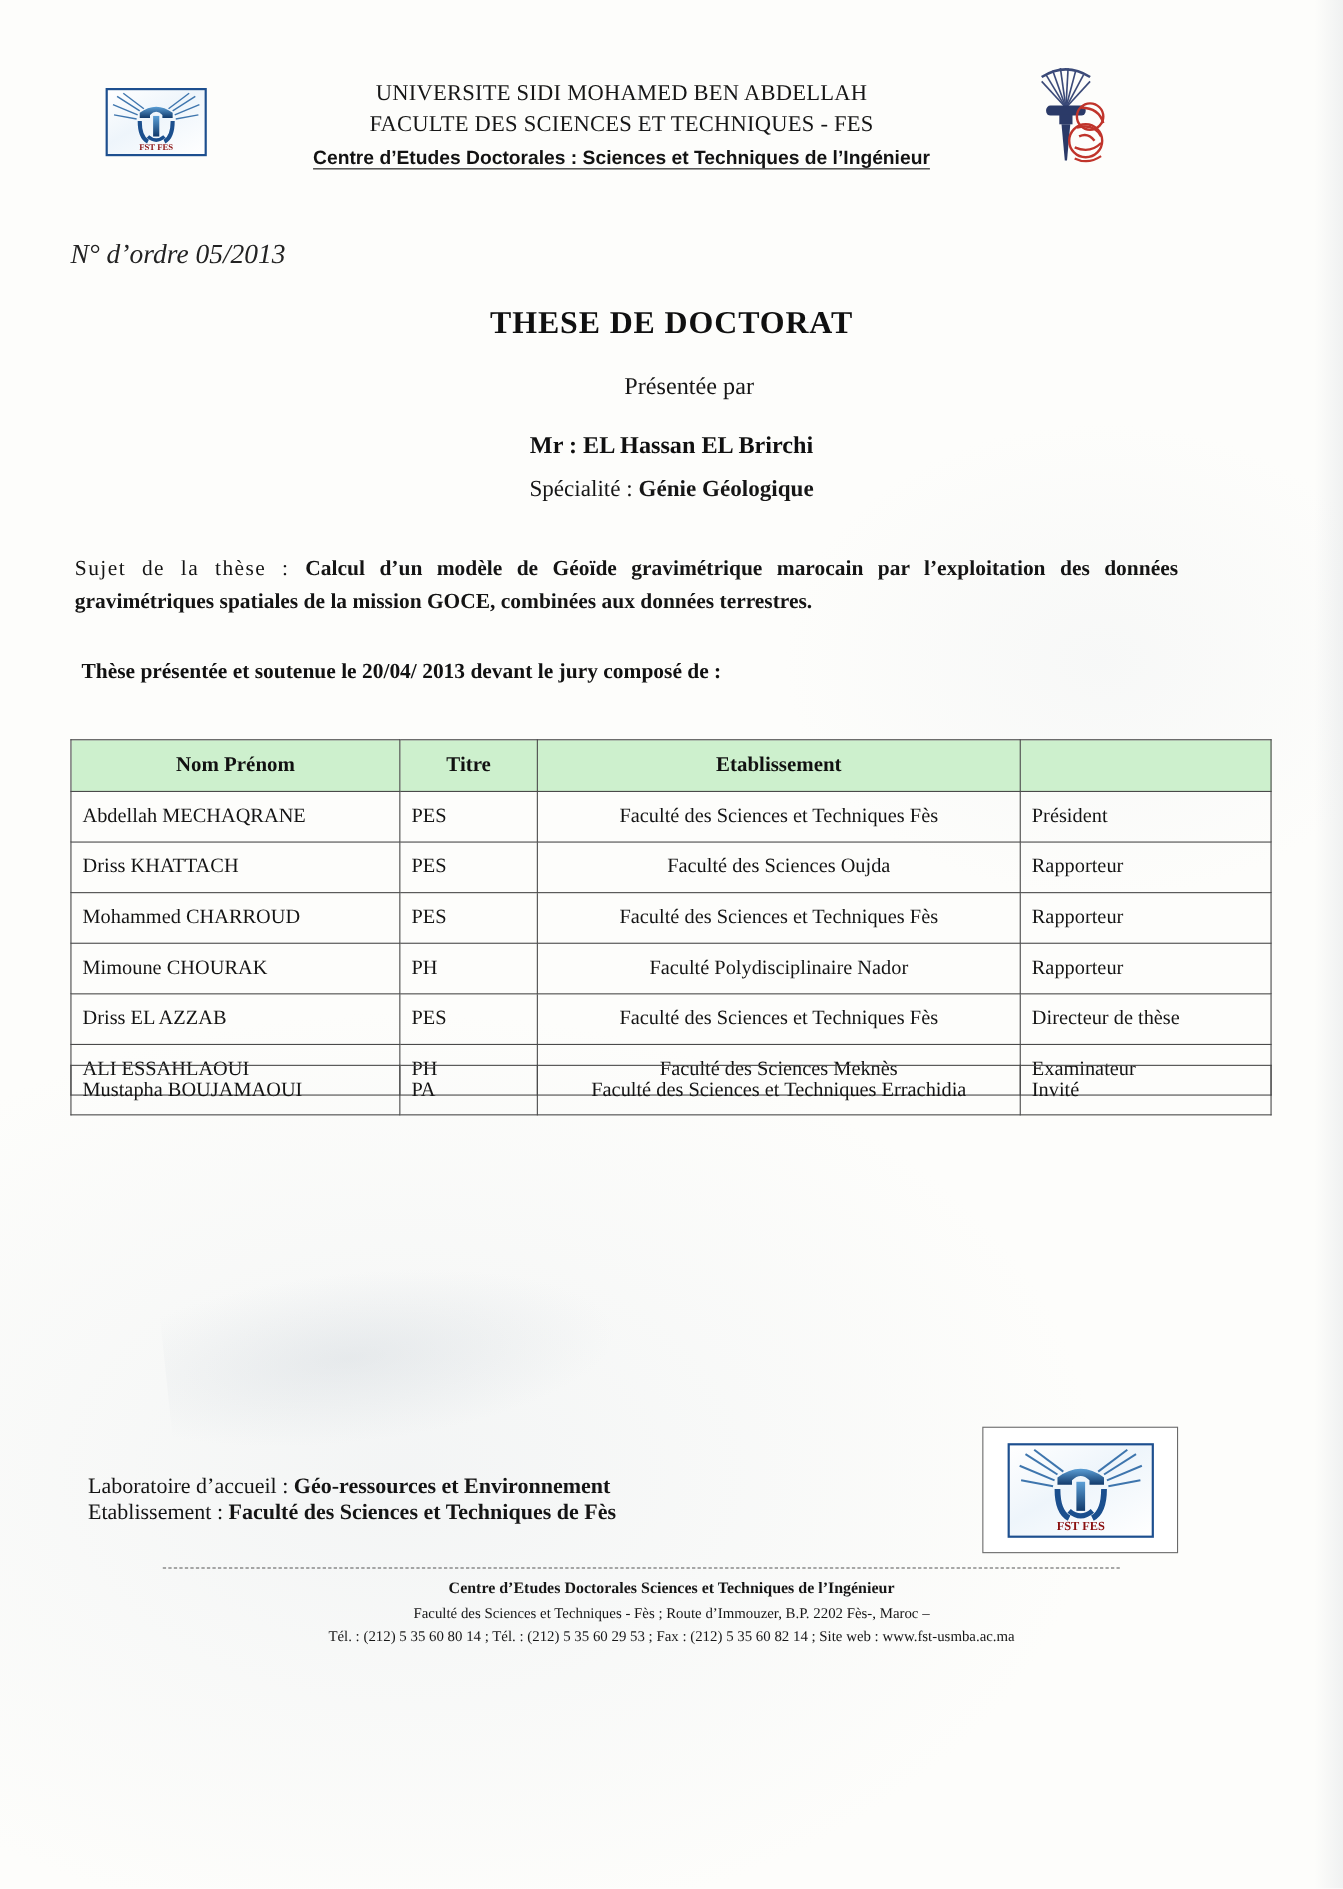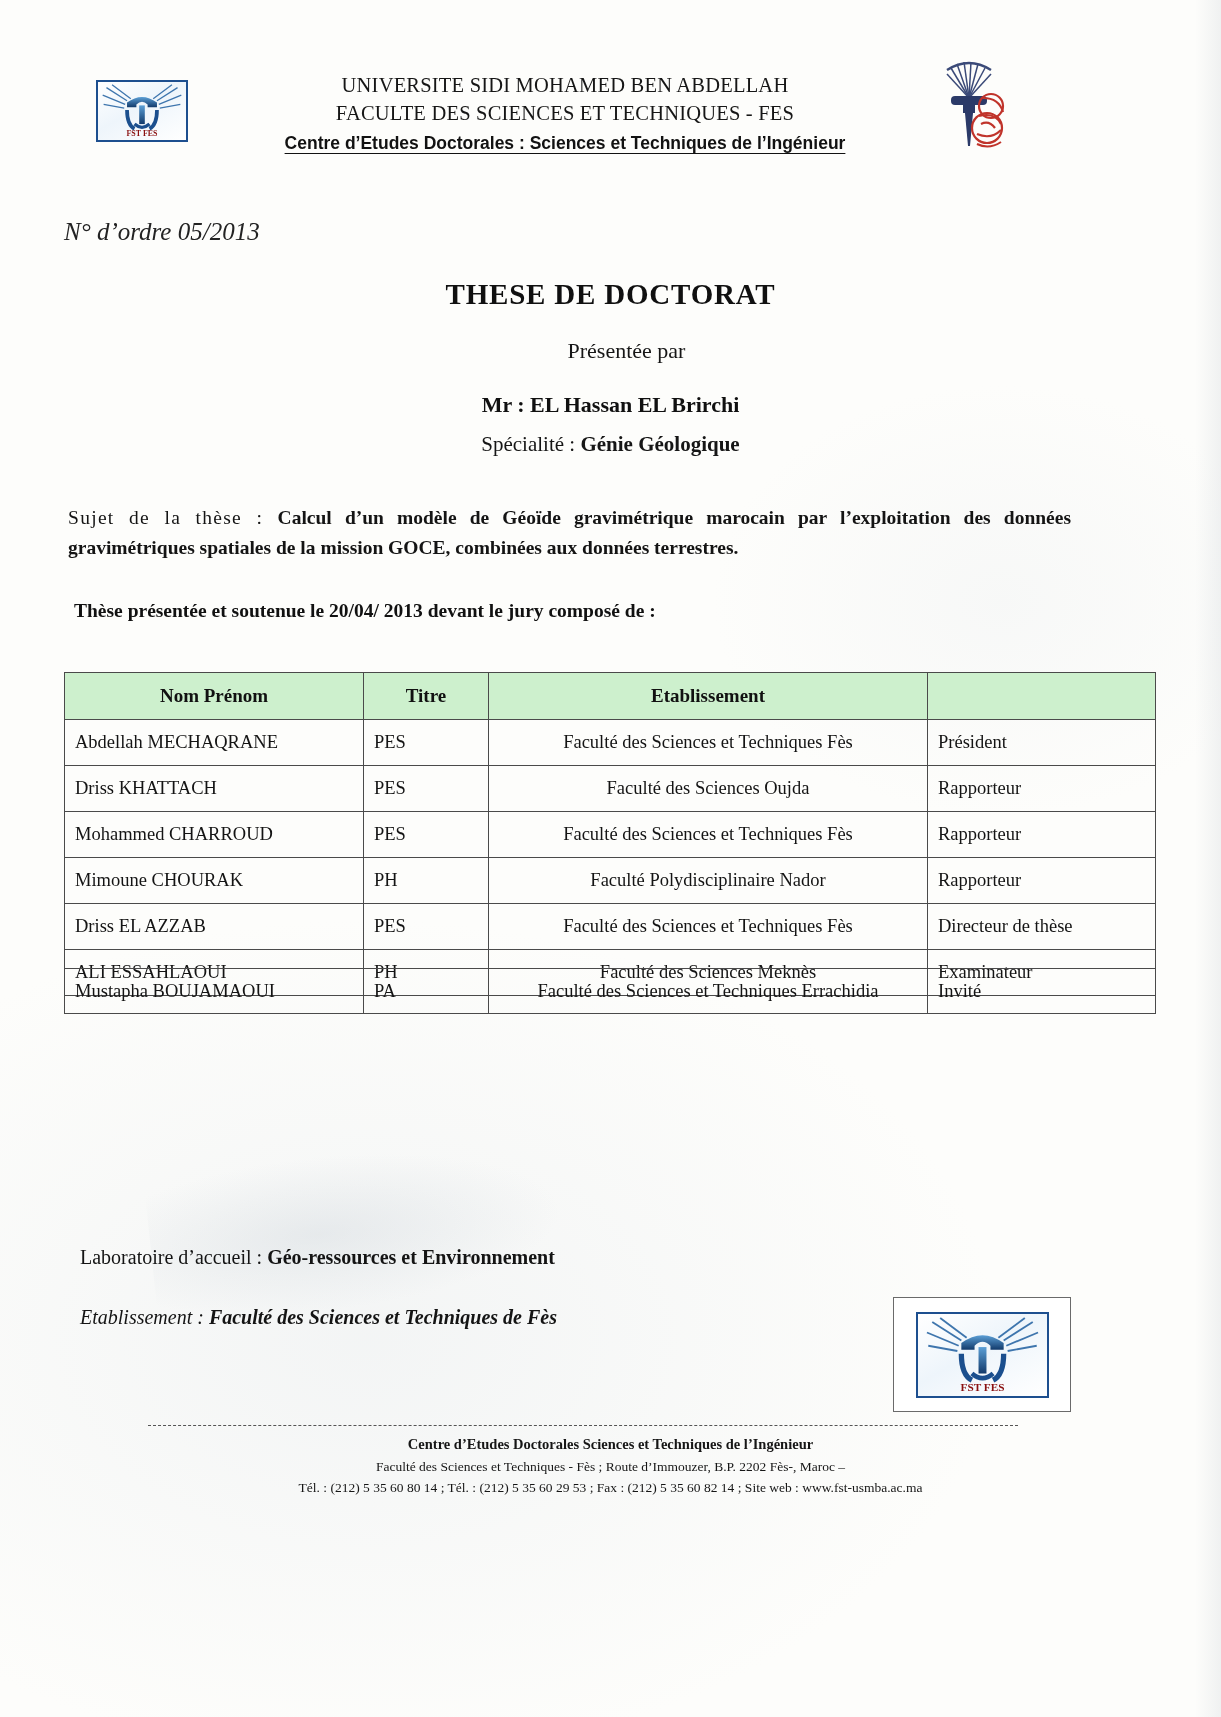--- a/index.html
+++ b/index.html
@@ -186,31 +186,30 @@
     border: 1px solid #4a4a4a;
     padding: 8px 10px;
     height: 28px;
     vertical-align: middle;
     margin-left: 34px;
   }
   
   .lab-line {
     position: absolute;
     left: 80px;
-    top: 1246px;
+    top: 1340px;
     font-size: 20px;
     color: #141414;
   }
   .estab-line {
     position: absolute;
     left: 80px;
-    top: 1306px;
+    top: 1364px;
     font-size: 20px;
     color: #141414;
-    font-style: italic;
   }
   .lab-line b, .estab-line b { font-weight: bold; }
 
   .logo-bottom {
     position: absolute;
     left: 893px;
     top: 1297px;
     width: 178px;
     height: 115px;
     border: 1px solid #6a6a6a;

